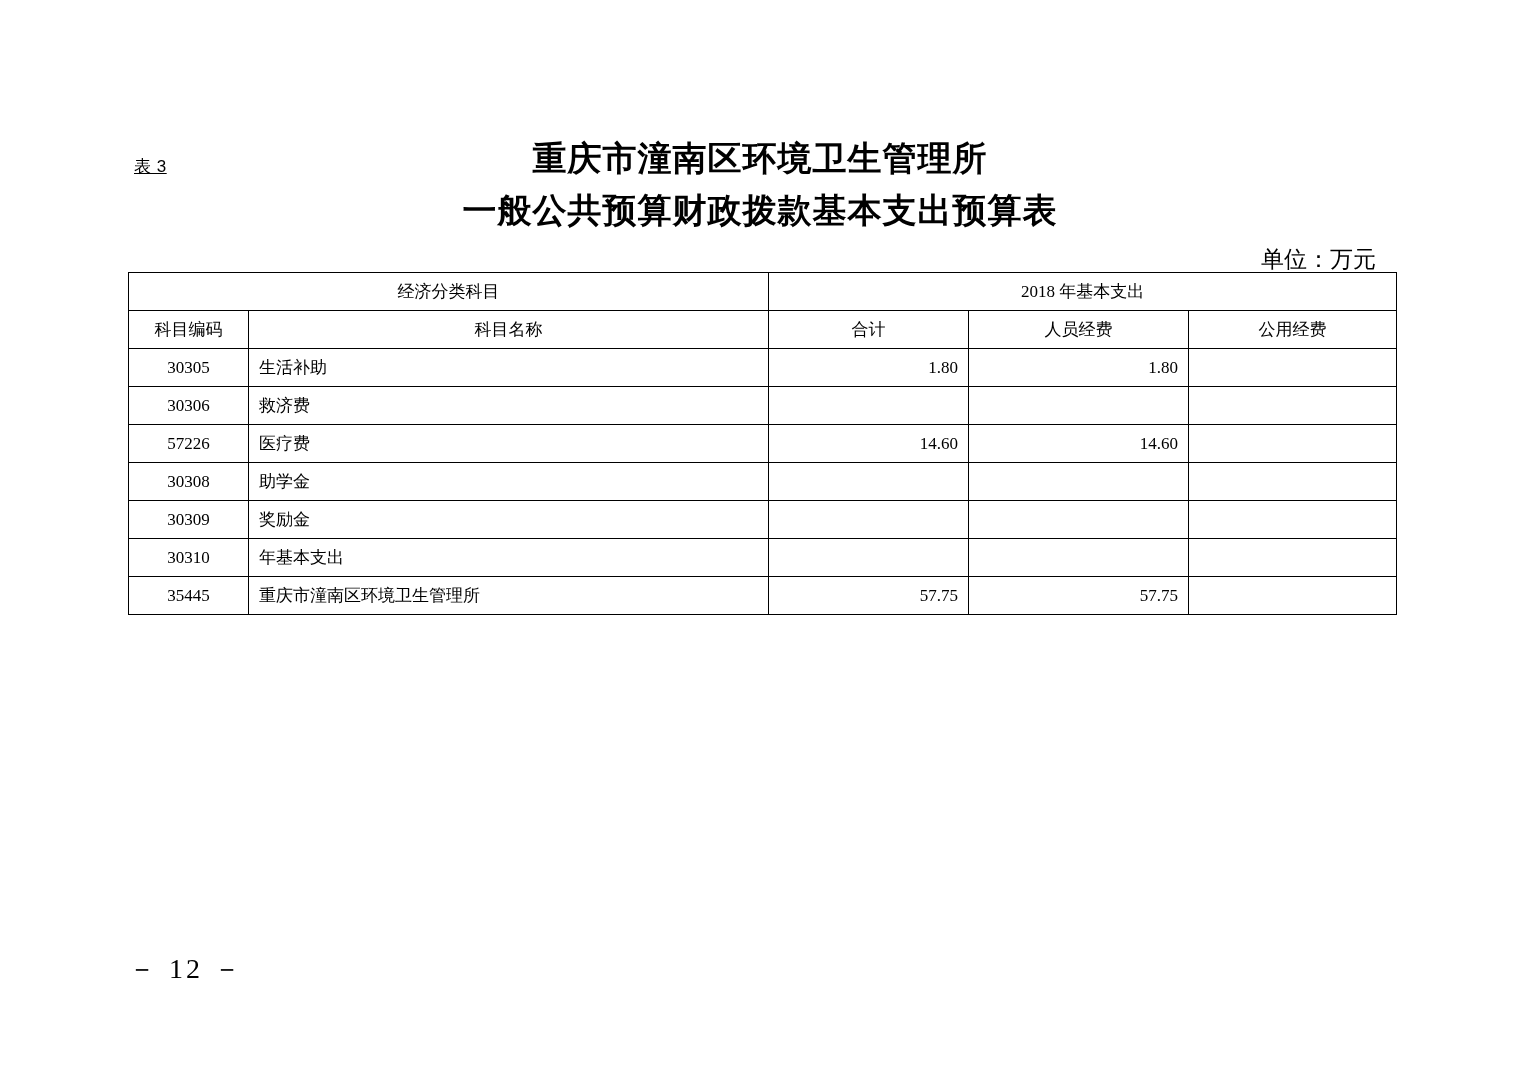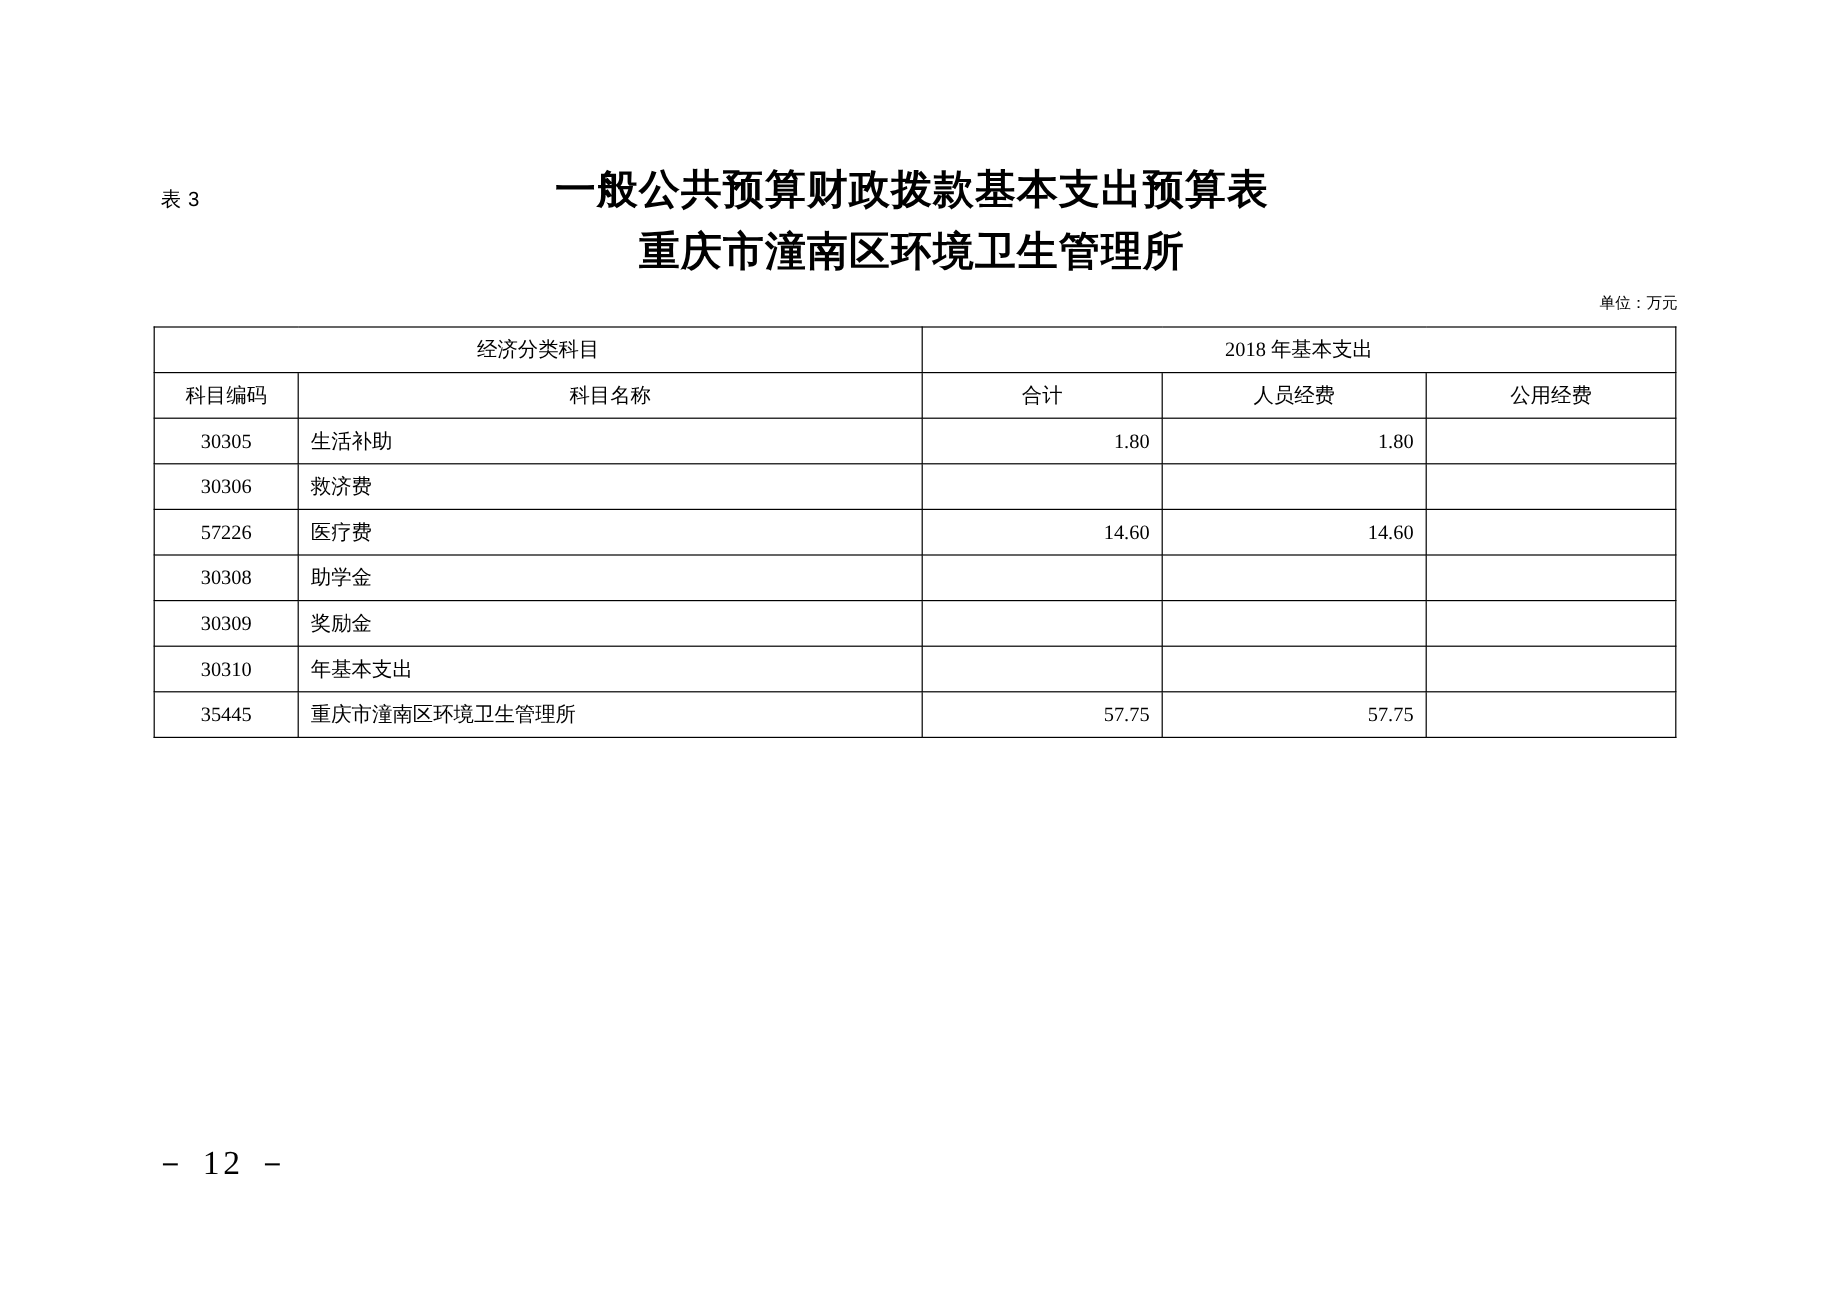--- a/index.html
+++ b/index.html
@@ -22,20 +22,21 @@
   }
 
   
   .sheet-label {
     position: absolute;
     left: 134px;
     top: 155px;
     font-size: 17px;
     font-family: "Liberation Sans", sans-serif;
     letter-spacing: 0.5px;
+    text-decoration: underline;
   }
 
   
   .title-block {
     position: absolute;
     left: 0;
     right: 0;
     top: 132px;
     text-align: center;
   }
@@ -44,23 +45,23 @@
     font-weight: bold;
     font-size: 34px;
     line-height: 52px;
     letter-spacing: 1px;
     color: #000;
   }
 
   
   .unit-note {
     position: absolute;
-    right: 122px;
+    right: 144px;
     top: 244px;
-    font-size: 13px;
+    font-size: 23px;
     font-family: "Liberation Serif", serif;
   }
 
   
   .table-wrap {
     position: absolute;
     left: 128px;
     top: 272px;
     width: 1268px;
   }
@@ -99,22 +100,22 @@
   }
 </style>
 </head>
 <body>
 
 <div class="page">
 
   <div class="sheet-label">表 3</div>
 
   <div class="title-block">
+    <div class="title-line">重庆市潼南区环境卫生管理所</div>
     <div class="title-line">一般公共预算财政拨款基本支出预算表</div>
-    <div class="title-line">重庆市潼南区环境卫生管理所</div>
   </div>
 
   <div class="unit-note">单位：万元</div>
 
   <div class="table-wrap">
     <table class="budget">
       <colgroup>
         <col class="c-code">
           <col class="c-name">
           <col class="c-total">

